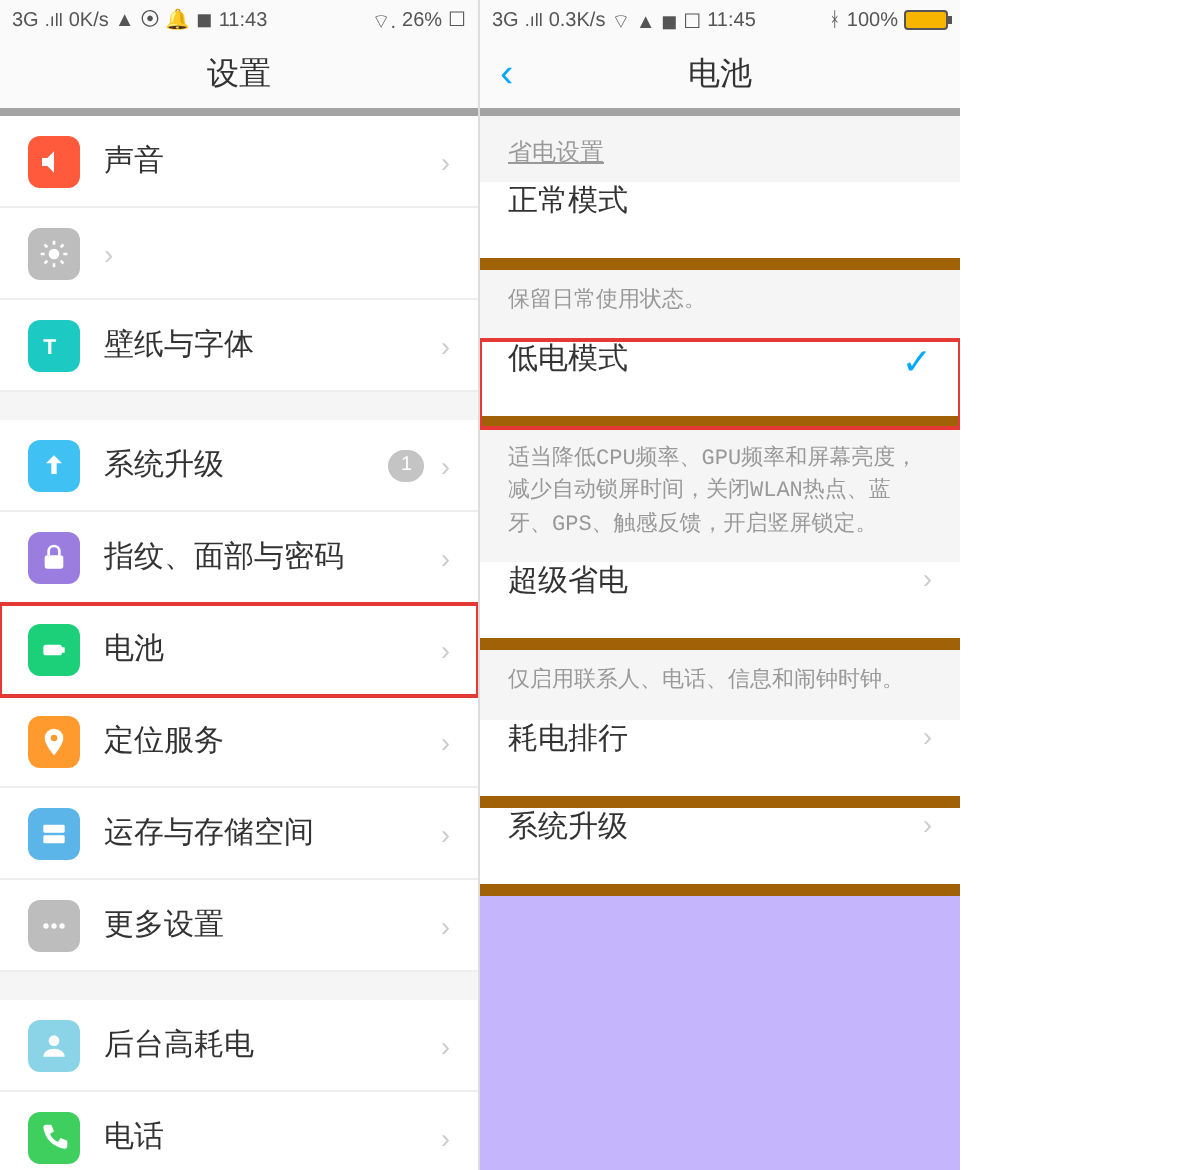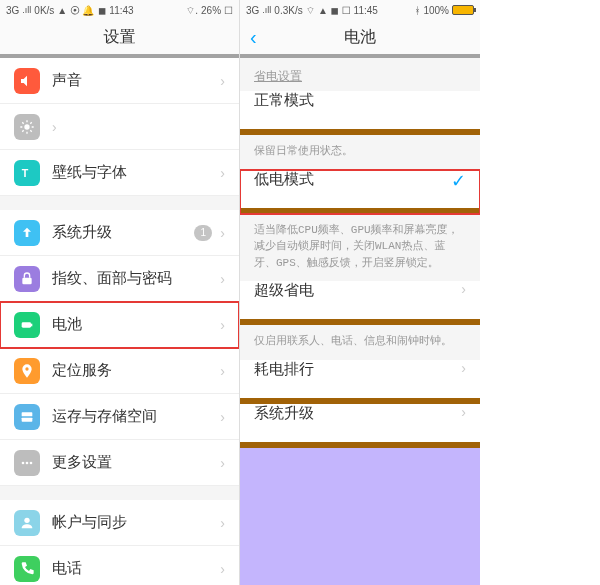--- a/index.html
+++ b/index.html
@@ -291,21 +291,21 @@
 
     <div class="spacer"></div>
 
     <div class="row">
       <div class="icon-box" style="background:#8bd4e8">
         <svg class="icon-svg" viewBox="0 0 24 24">
             <circle cx="12" cy="8" r="4"></circle>
             <path d="M4 20c0-4 4-6 8-6s8 2 8 6"></path>
           </svg>
       </div>
-      <span class="row-label">帐户与同步</span>
+      <span class="row-label">后台高耗电</span>
       <span class="chevron">›</span>
     </div>
     <div class="row">
       <div class="icon-box" style="background:#3ecf5f">
         <svg class="icon-svg" viewBox="0 0 24 24">
             <path d="M6 2h4l2 5-3 2a12 12 0 006 6l2-3 5 2v4a2 2 0 01-2 2A18 18 0 014 4a2 2 0 012-2z"></path>
           </svg>
       </div>
       <span class="row-label">电话</span>
       <span class="chevron">›</span>

